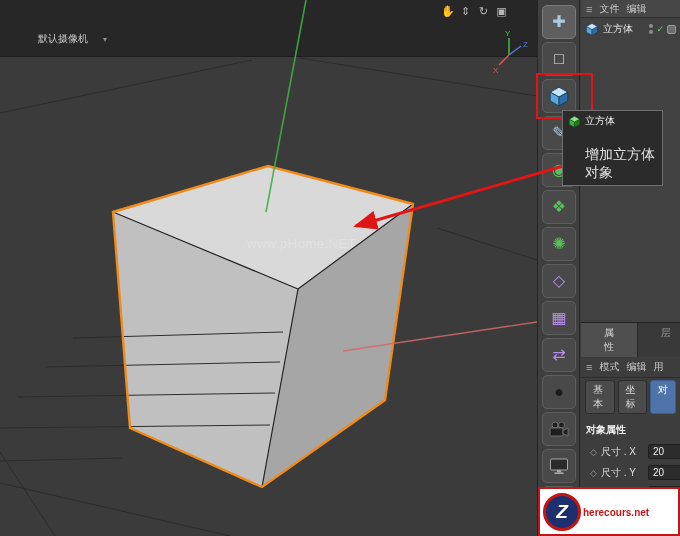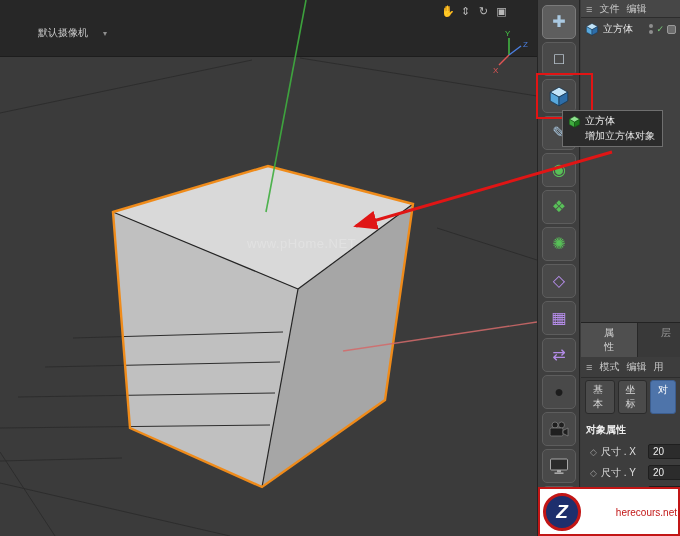--- a/index.html
+++ b/index.html
@@ -2,21 +2,21 @@
 <html><head>
 <meta charset="utf-8">
 <style>
 *{margin:0;padding:0;box-sizing:border-box}
 body{background:#202020}
 .stage{position:relative;width:680px;height:536px;overflow:hidden;background:#3b3b3b;
   font-family:"Liberation Sans","DejaVu Sans",sans-serif}
 .viewport{position:absolute;left:0;top:0;width:537px;height:536px;background:#3b3b3b}
 .vp-strip{position:absolute;left:0;top:0;width:100%;height:57px;background:#272727;border-bottom:1px solid #1d1d1d}
 .scene{position:absolute;left:0;top:0}
-.camera-label{position:absolute;left:38px;top:26px;font-size:10px;color:#c9c9c9;display:flex;gap:15px;align-items:center}
+.camera-label{position:absolute;left:38px;top:32px;font-size:10px;color:#c9c9c9;display:flex;gap:15px;align-items:center}
 .cam-caret{color:#8f8f8f;font-size:8px}
 .vp-nav{position:absolute;left:441px;top:5px;display:flex;gap:5px}
 .vp-nav-icon{font-size:11px;color:#b8b8b8;width:13px;text-align:center}
 .watermark{position:absolute;left:247px;top:236px;font-size:13px;font-weight:normal;color:rgba(240,240,240,.38);letter-spacing:.5px}
 .gizmo{position:absolute;left:492px;top:27px}
 .side-toolbar{position:absolute;left:537px;top:0;width:43px;height:536px;background:#3f3f3f;border-left:1px solid #252525;border-right:1px solid #252525}
 .tool-tile{position:absolute;left:4px;width:34px;height:34px;background:#494949;border:1px solid #5d5d5d;border-radius:5px;display:flex;align-items:center;justify-content:center}
 .tool-tile.active{background:#5e5e5e;border-color:#7a7a7a}
 .tool-glyph{font-size:16px;line-height:1}
 .right-panel{position:absolute;left:581px;top:0;width:99px;height:536px;background:#414141}
@@ -38,26 +38,26 @@
 .subtab{padding:2px 7px;font-size:10px;color:#d8d8d8;background:#4b4b4b;border:1px solid #2b2b2b;border-radius:3px}
 .subtab.active{background:#4e74aa;border-color:#3c5d8e;color:#fff}
 .attr-header{padding:7px 5px 4px;font-size:10px;font-weight:bold;color:#ebebeb}
 .prop-row{display:flex;align-items:center;gap:4px;padding:3px 0 3px 9px;font-size:10px;color:#dedede;white-space:nowrap}
 .prop-dot{color:#9b9b9b;font-size:9px}
 .value-box{margin-left:auto;margin-right:-14px;width:46px;background:#2c2c2c;border:1px solid #1f1f1f;border-radius:2px;padding:1px 4px;color:#ededed;flex:none}
 .annot{position:absolute;left:0;top:0;z-index:28;pointer-events:none}
 .red-box{position:absolute;left:536px;top:73px;width:57px;height:46px;border:2px solid #e21414;z-index:30}
 .tooltip{position:absolute;left:562px;top:110px;width:101px;z-index:32;background:#2b2b2b;border:1px solid #6f6f6f;padding:3px 5px}
 .tt-row1{display:flex;align-items:center;gap:4px;font-size:10px;color:#f2f2f2}
-.tt-row2{font-size:10px;color:#e2e2e2;margin-left:17px;margin-top:1px}
+.tt-row2{font-size:14px;color:#e2e2e2;margin-left:17px;margin-top:18px}
 .logo{position:absolute;left:538px;top:487px;width:142px;height:49px;background:#fff;border:2px solid #c21616;display:flex;align-items:center;z-index:40;padding:1px}
 .emblem{width:38px;height:38px;border-radius:50%;border:3px solid #c21616;background:#1e2f6d;color:#fff;display:flex;align-items:center;justify-content:center;font-size:19px;font-weight:bold;font-style:italic;margin:0 2px;flex:none}
 .logo-col{flex:1;overflow:hidden}
 .logo-title{background:#c21616;color:#fff;font-size:13px;font-weight:bold;text-align:center;letter-spacing:2px;padding:2px 0;white-space:nowrap}
-.logo-domain{color:#c21616;font-size:10px;font-weight:normal;text-align:right;padding-top:1px;white-space:nowrap}
+.logo-domain{color:#c21616;font-size:10px;font-weight:bold;text-align:left;padding-top:1px;white-space:nowrap}
 </style>
 </head>
 <body>
 
 <div class="stage">
 
   <div class="viewport">
     <div class="vp-strip"></div>
     <svg class="scene" width="537" height="536" viewBox="0 0 537 536">
       <g stroke="#2d2d2d" stroke-width="1">

